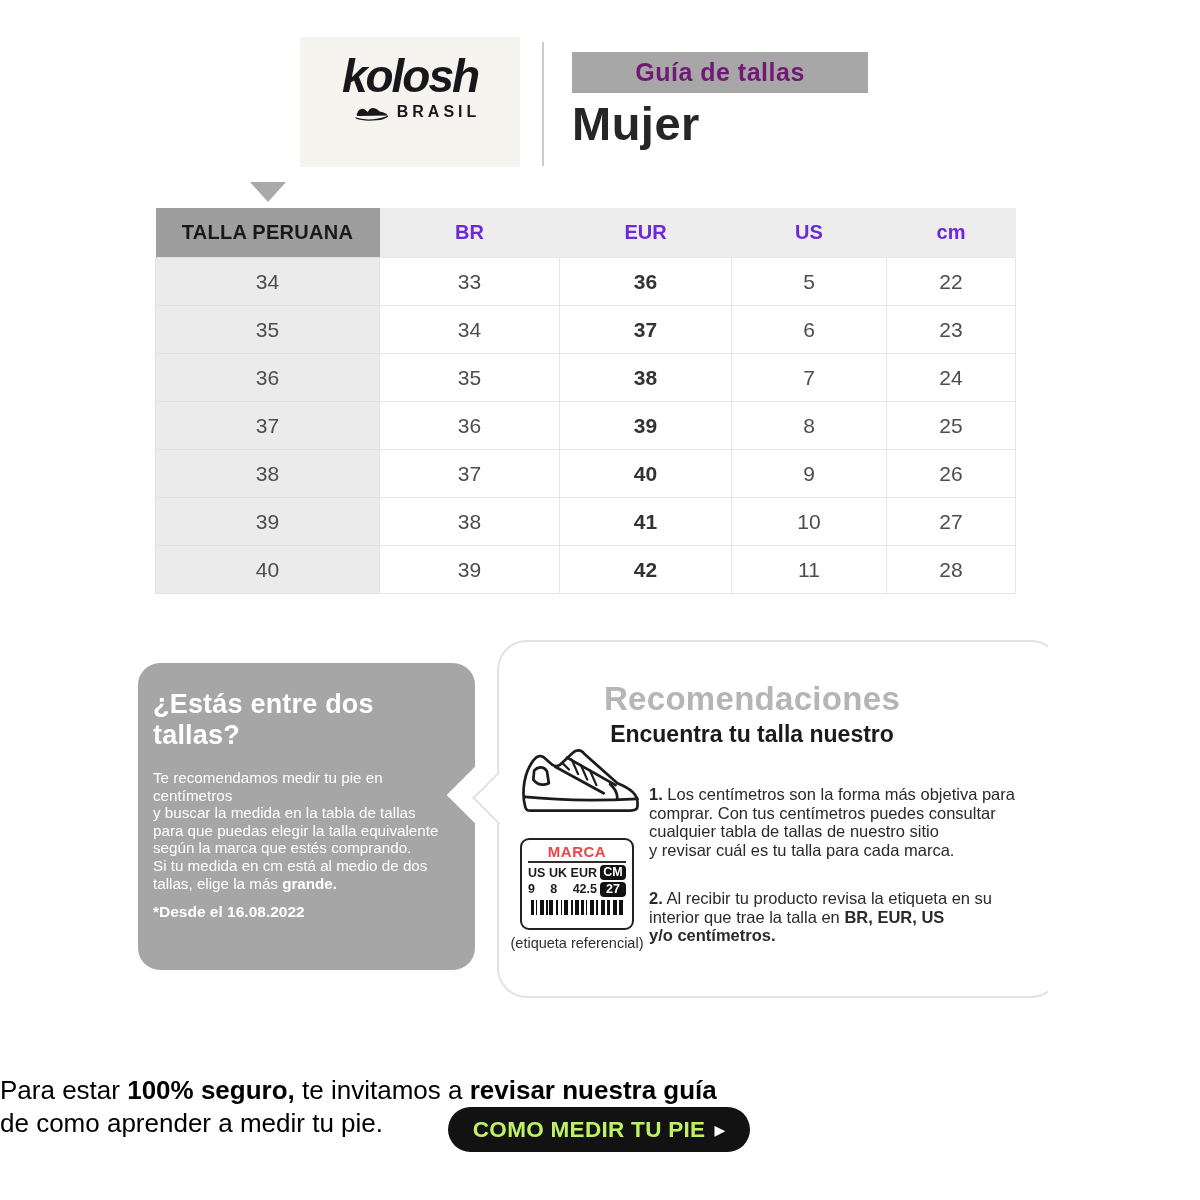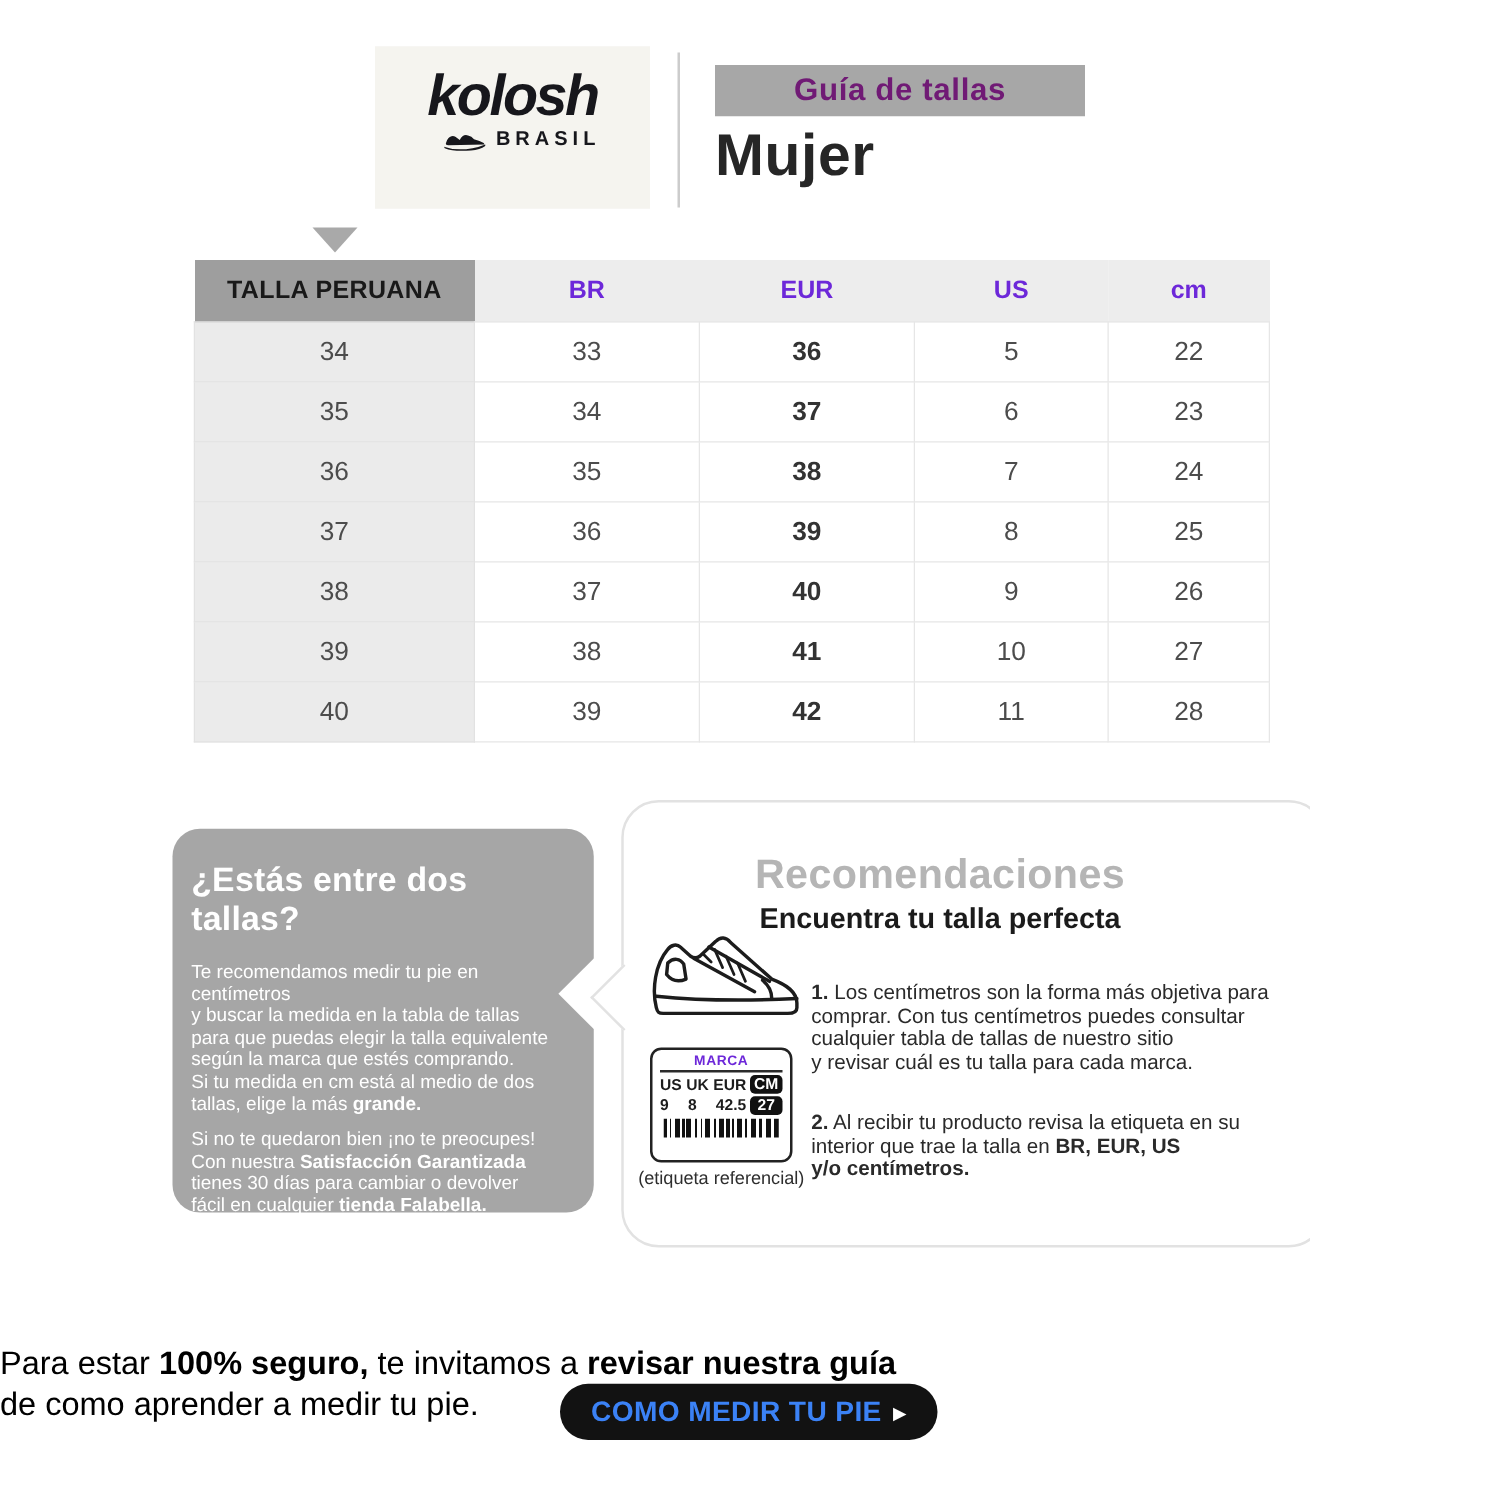--- a/index.html
+++ b/index.html
@@ -57,21 +57,21 @@
   .card p.rec{position:absolute;left:150px;width:414px;margin:0;font-size:16.5px;line-height:18.7px;
               color:#2a2a2a;font-weight:500;white-space:pre-line;}
   .card p.rec .b{font-weight:800;}
   .rec1{top:143px;}
   .rec2{top:247px;}
   .sneaker{position:absolute;left:16px;top:102px;}
 
   
   .marca{position:absolute;left:21px;top:196px;width:114px;height:92px;border:2px solid #222222;
          border-radius:9px;box-sizing:border-box;padding:3px 6px 0 6px;}
-  .marca-title{text-align:center;font-size:11px;font-weight:800;color:#6d28d9;letter-spacing:0.5px;}
+  .marca-title{text-align:center;font-size:15px;font-weight:800;color:#ef4444;letter-spacing:0.5px;}
   .marca-rule{border:none;border-top:2px solid #2b2b2b;margin:1px 0 2px 0;}
   .marca-grid{display:flex;align-items:stretch;gap:3px;}
   .marca-cols{flex:1;display:flex;flex-direction:column;justify-content:space-between;}
   .marca-row{display:flex;justify-content:space-between;font-size:12.5px;font-weight:700;color:#1c1c1c;
              line-height:16px;}
   .marca-chips{display:flex;flex-direction:column;gap:2px;}
   .chip{background:#111111;color:#ffffff;font-size:12.5px;font-weight:800;border-radius:4px;
         width:26px;height:15px;line-height:15px;text-align:center;}
   .barcode{margin:3px auto 0 auto;width:92px;height:15px;
     background:linear-gradient(90deg,#111 0 3px,#fff 3px 5px,#111 5px 6px,#fff 6px 9px,#111 9px 13px,
@@ -82,21 +82,21 @@
       #fff 74px 76px,#111 76px 79px,#fff 79px 82px,#111 82px 86px,#fff 86px 88px,#111 88px 92px);}
   .marca-caption{position:absolute;left:-4px;top:293px;width:164px;text-align:center;
                  font-size:14.5px;color:#2e2e2e;font-weight:500;}
 
   
   .footer-text{left:0;top:1048px;width:1200px;text-align:left;font-size:26px;line-height:33px;
                color:#000000;font-weight:500;white-space:pre-line;}
   .footer-text .b{font-weight:800;}
   .cta{left:448px;top:1107px;width:302px;height:45px;background:#121212;border:none;border-radius:23px;
        display:flex;align-items:center;justify-content:center;gap:9px;cursor:pointer;}
-  .cta-label{color:#3b82f6;font-size:22.5px;font-weight:800;letter-spacing:0.3px;}
+  .cta-label{color:#bef264;font-size:22.5px;font-weight:800;letter-spacing:0.3px;}
   .cta-arrow{color:#ffffff;font-size:14px;line-height:1;}
 </style>
 </head>
 <body>
 
 <div class="stage">
 
   <div class="abs logo-block">
     <div class="logo-word">kolosh</div>
     <div class="logo-sub">
@@ -185,32 +185,28 @@
 
   <div class="abs bubble">
     <div class="bubble-notch"></div>
     <div class="bubble-title">¿Estás entre dos tallas?</div>
     <p class="bp1"><span>Te recomendamos medir tu pie en centímetros
 y buscar la medida en la tabla de tallas
 para que puedas elegir la talla equivalente
 según la marca que estés comprando.
 Si tu medida en cm está al medio de dos
 tallas, elige la más </span><span class="b">grande.</span></p>
-    <p class="bp2"><span>Si no te quedaron bien ¡no te preocupes!
-Con nuestra </span><span class="b">Satisfacción Garantizada</span><span>
-tienes 30 días para cambiar o devolver
-fácil en cualquier </span><span class="b">tienda Falabella.</span></p>
     <div class="bubble-foot">*Desde el 16.08.2022</div>
   </div>
 
   <div class="abs card">
     <div class="card-tail"></div>
     <div class="card-heads">
       <div class="card-title">Recomendaciones</div>
-      <div class="card-sub">Encuentra tu talla perfecta</div>
+      <div class="card-sub">Encuentra tu talla nuestro</div>
     </div>
 
     <svg class="sneaker" width="128" height="84" viewBox="0 0 140 88">
       <g fill="#ffffff" stroke="#1c1c1c" stroke-width="3" stroke-linejoin="round" stroke-linecap="round">
         <path d="M11 66 C7 50 10 28 21 15 C24 11 29 10 32 13 L41 21 C44 23 46 23 49 21 L63 8 C67 4 72 4 76 9 L112 41 C125 46 134 52 134 62 L134 66 C134 70 131 71 126 71 L17 71 C13 71 12 70 11 66 Z"></path>
         <path d="M11 56 C50 60 95 60 134 58" fill="none"></path>
         <path d="M104 42 C110 47 112 52 112 58" fill="none"></path>
         <path d="M44 23 L97 52" fill="none"></path>
         <path d="M57 13 L110 43" fill="none"></path>
         <path d="M52 19 L59 26 M62 15 L69 31 M72 21 L79 37 M82 27 L89 43" fill="none" stroke-width="2.4"></path>

